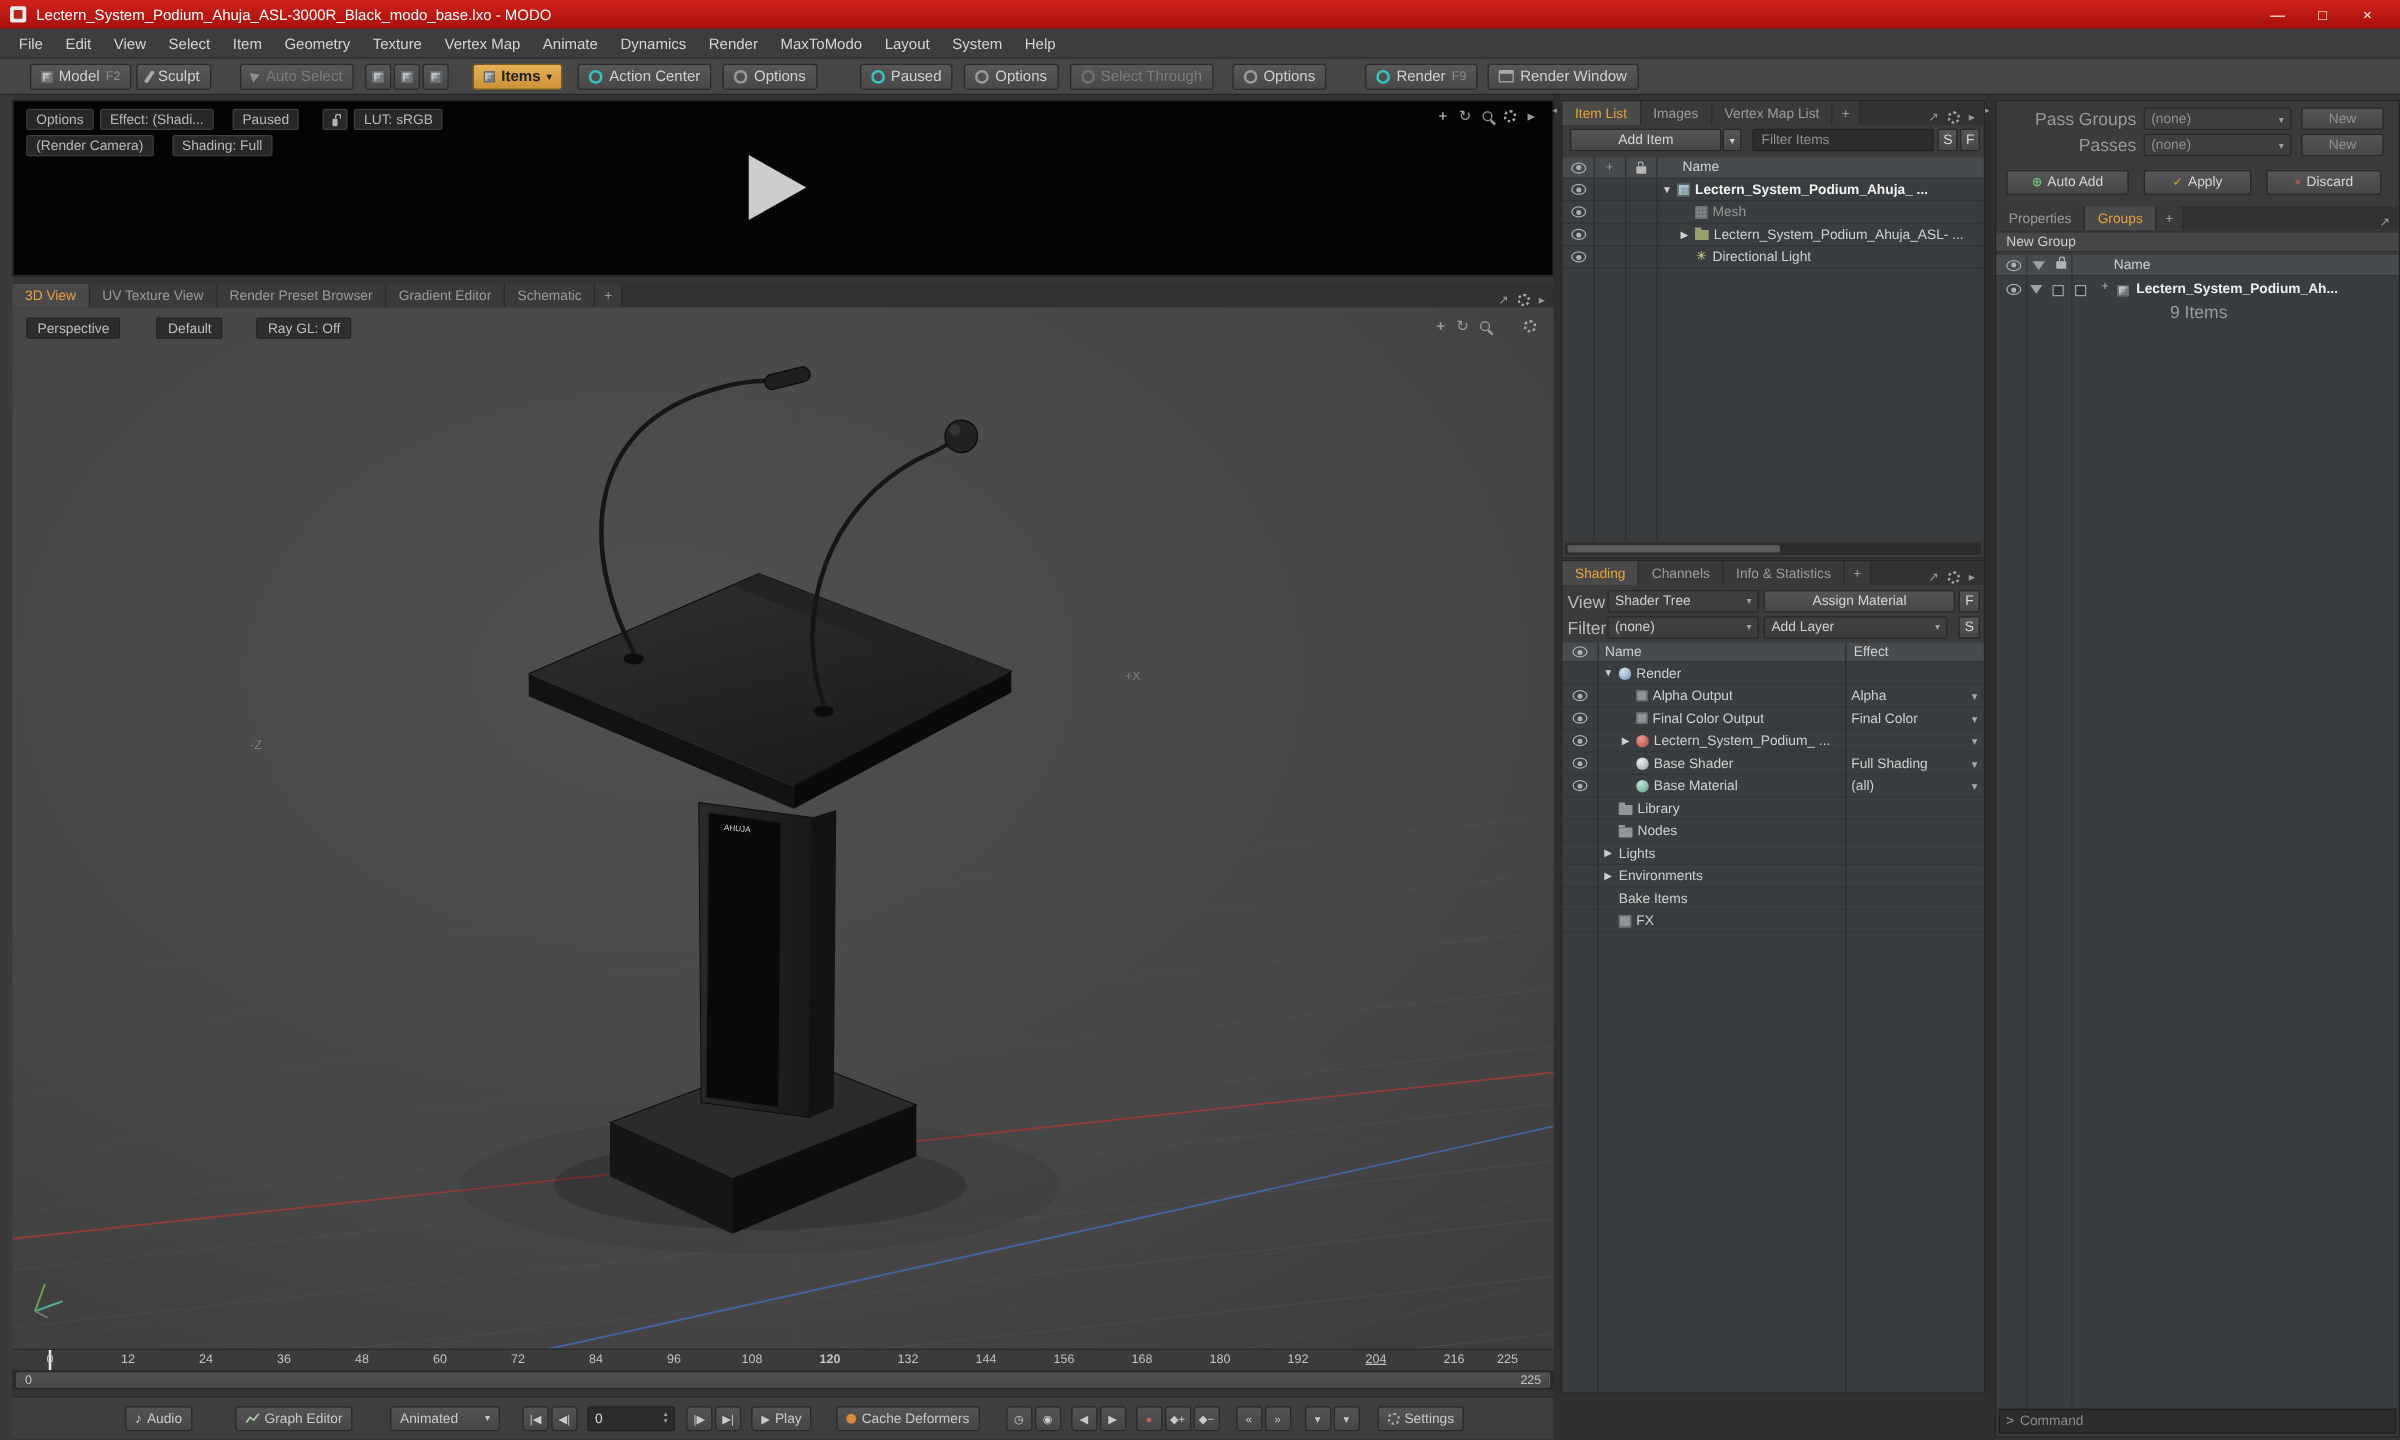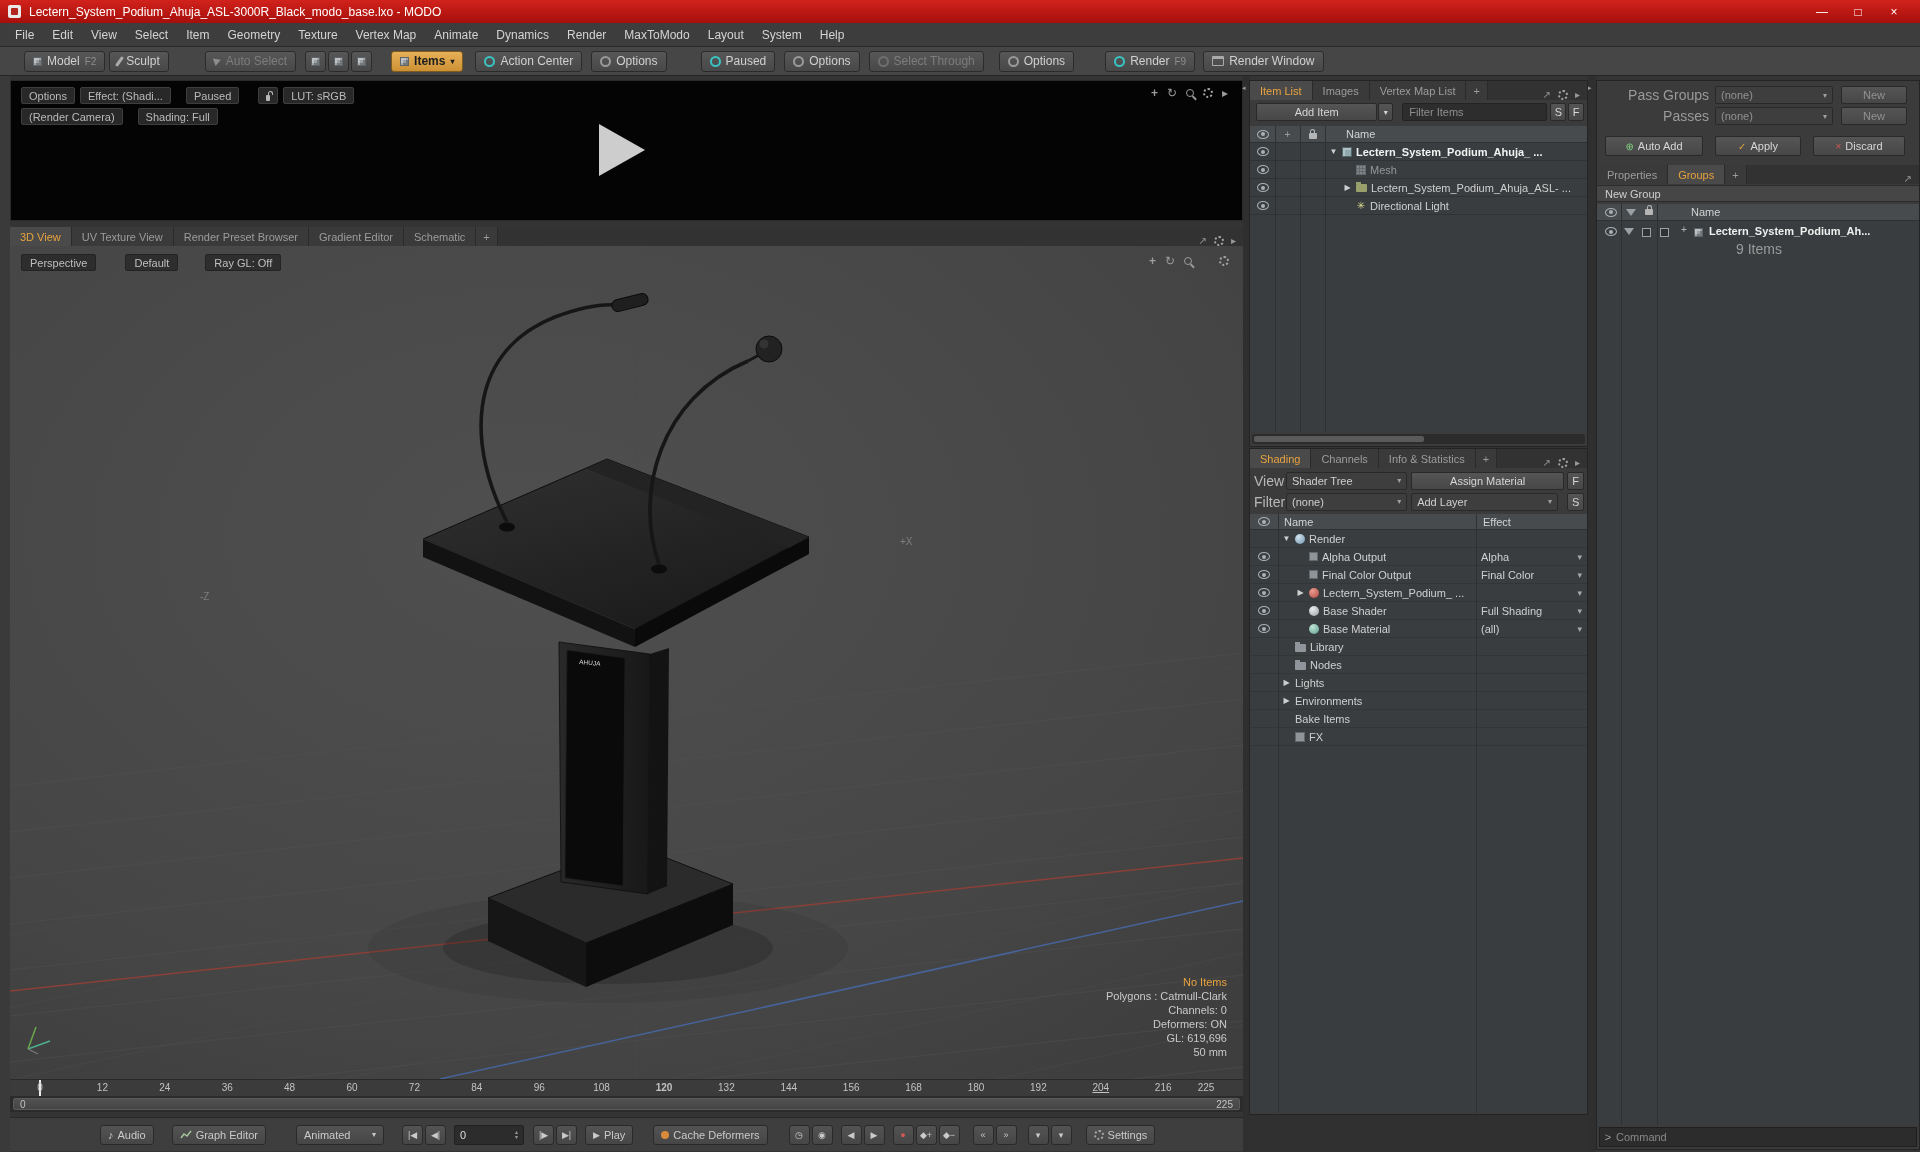--- a/index.html
+++ b/index.html
@@ -201,21 +201,21 @@
 <div id="toolbar">
   <div class="tbtn" style="margin-left:24px">
     <span class="cube"></span>
     <span>Model</span>
     <span class="sc">F2</span>
   </div>
   <div class="tbtn" style="margin-left:4px">
     <span class="brush"></span>
     <span>Sculpt</span>
   </div>
-  <div class="tbtn disabled" style="margin-left:36px">
+  <div class="tbtn disabled" style="margin-left:23px">
     <span class="cursor-tri"></span>
     <span>Auto Select</span>
   </div>
   <div class="tbtn iconbtn" style="margin-left:9px">
       <span class="cube"></span>
     </div>
   <div class="tbtn iconbtn" style="margin-left:2px">
       <span class="cube"></span>
     </div>
   <div class="tbtn iconbtn" style="margin-left:2px">
@@ -418,28 +418,20 @@
   <div class="vp-hud hud-icons">
     <span class="pan-icon">+</span>
     <span>↻</span>
     <span class="icon-zoom"></span>
     <span class="gear" style="margin-left:18px"></span>
   </div>
 
   <div class="axis-label" style="left:190px;top:345px">-Z</div>
   <div class="axis-label" style="left:890px;top:290px">+X</div>
 
-  <div class="vp-stats">
-      <div class="hl">No Items</div>
-      <div>Polygons : Catmull-Clark</div>
-      <div>Channels: 0</div>
-      <div>Deformers: ON</div>
-      <div>GL: 619,696</div>
-      <div>50 mm</div>
-    </div>
 
   <svg class="gizmo" width="44" height="44">
     <line x1="8" y1="36" x2="30" y2="28" stroke="#4fae8f" stroke-width="1.5"></line>
     <line x1="8" y1="36" x2="16" y2="14" stroke="#6aa84f" stroke-width="1.5"></line>
     <line x1="8" y1="36" x2="18" y2="41" stroke="#7a7a7a" stroke-width="1.2"></line>
   </svg>
 </section>
 
 <div id="ticks-row">
   <div class="time-cursor"></div>
@@ -469,21 +461,21 @@
     <span>0</span>
     <span>225</span>
   </div>
 </div>
 
 <div id="transport">
   <div class="xbtn" style="margin-left:90px">
     <span>♪</span>
     <span>Audio</span>
   </div>
-  <div class="xbtn" style="margin-left:18px">
+  <div class="xbtn" style="margin-left:34px">
     <svg class="mini-graph" width="12" height="10">
         <polyline points="1,8 4,4 7,6 11,1" fill="none" stroke="#a8c8a0" stroke-width="1.4"></polyline>
       </svg>
     <span>Graph Editor</span>
   </div>
   <div class="xbtn" style="margin-left:30px;width:88px;justify-content:space-between">
     <span>Animated</span>
     <span class="ddcaret">▾</span>
   </div>
   <div class="xbtn small" style="margin-left:18px">|◀</div>

